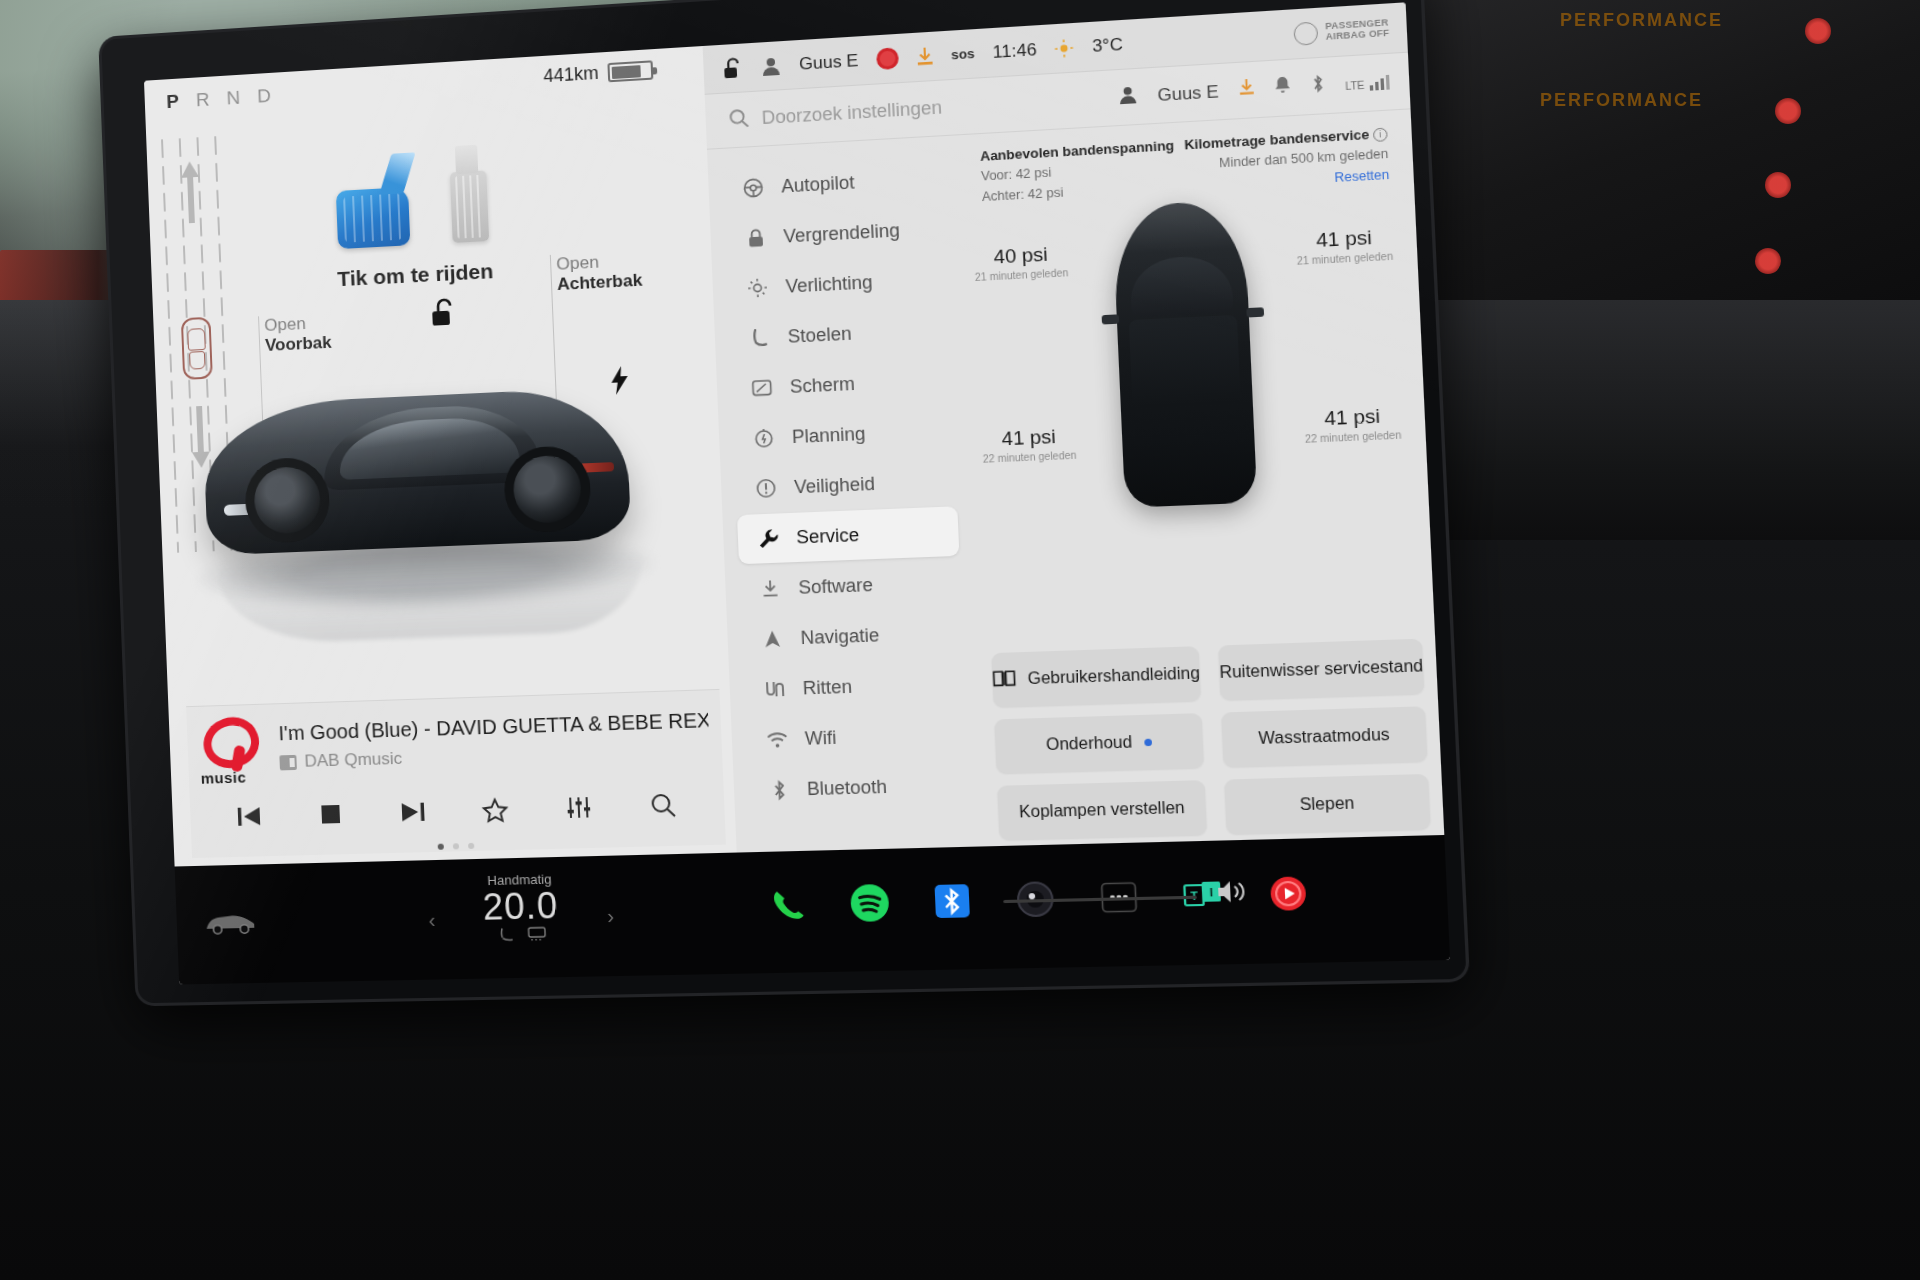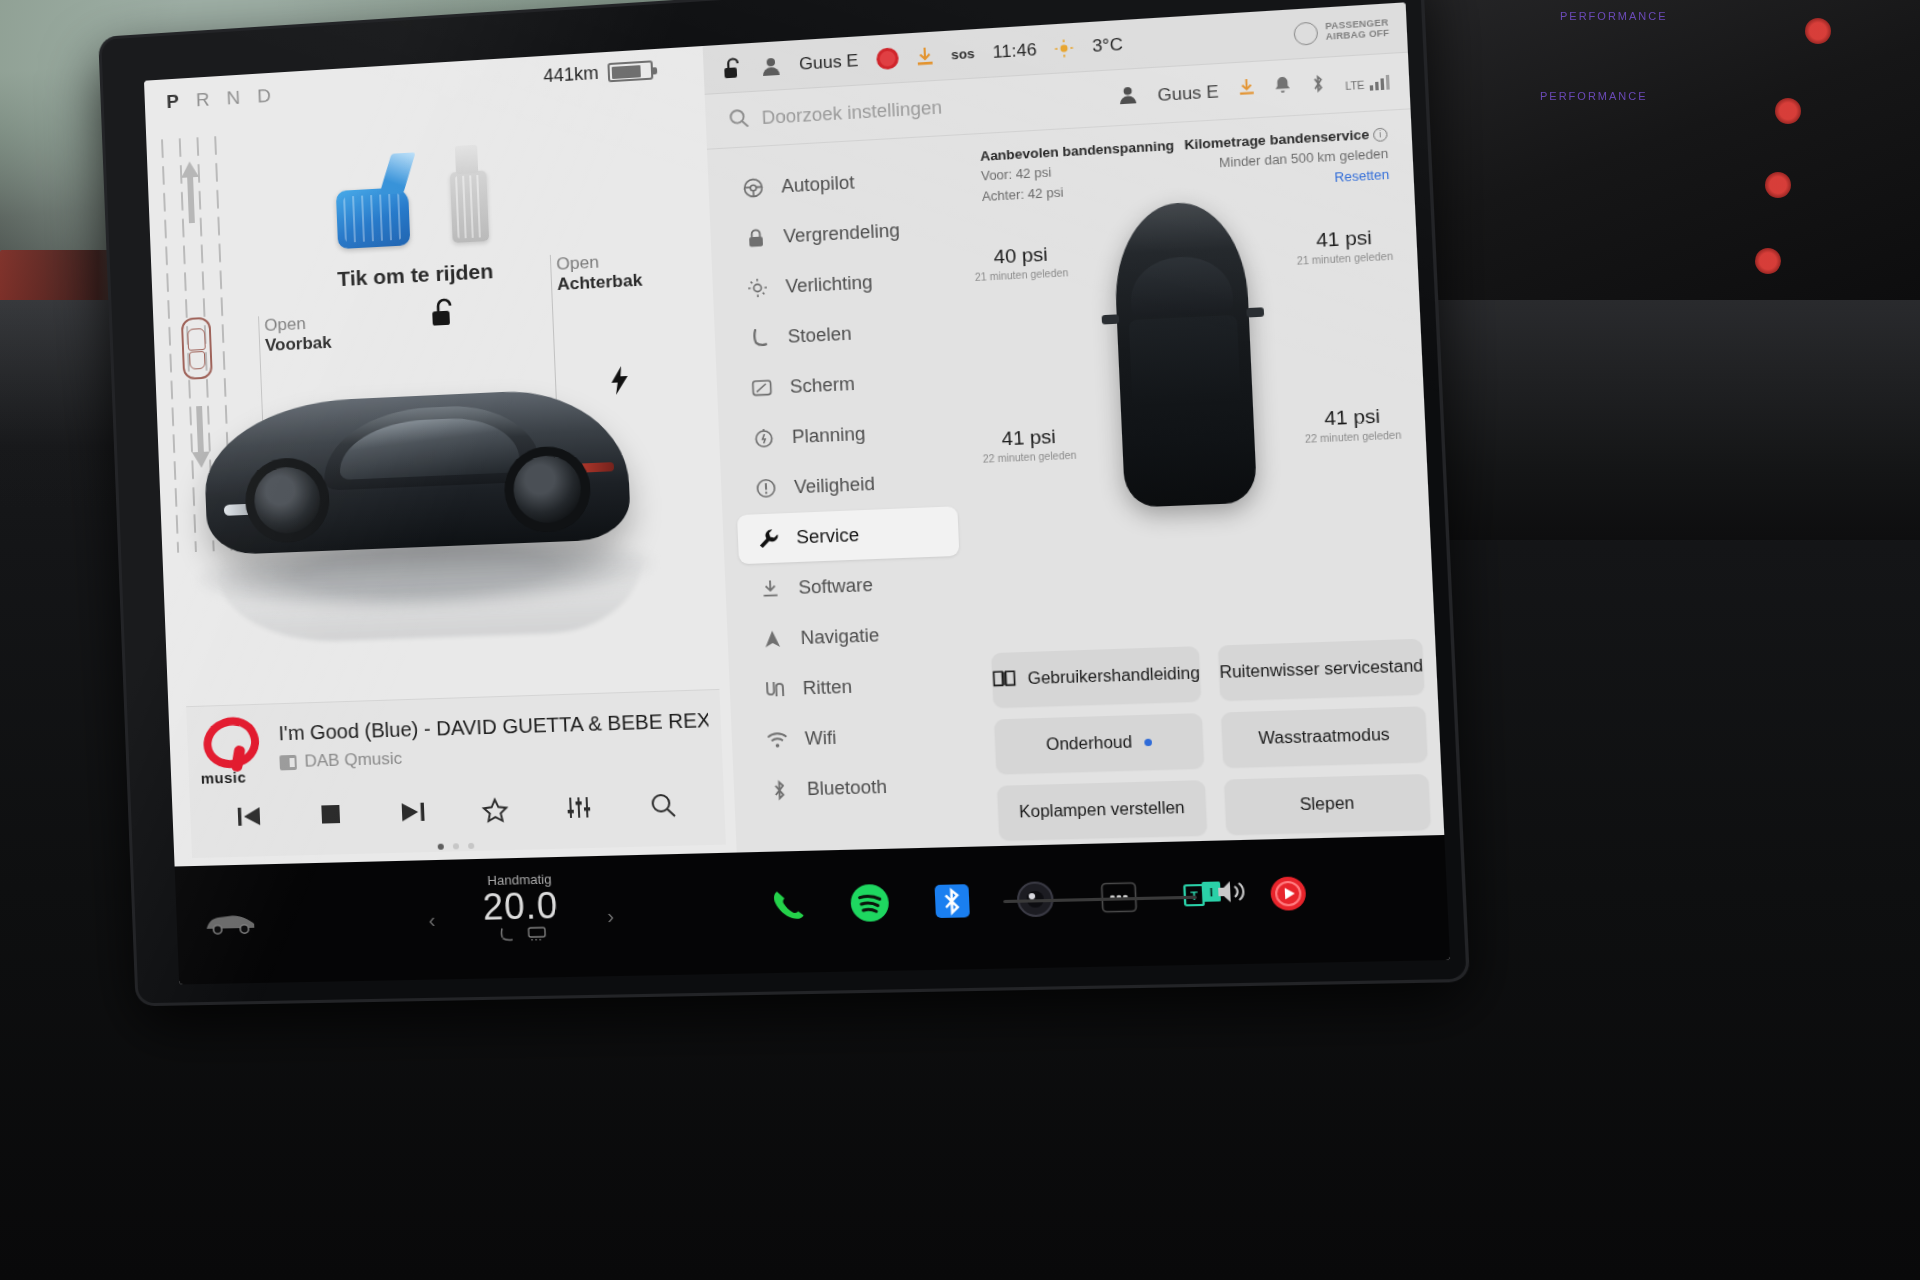--- a/index.html
+++ b/index.html
@@ -12,21 +12,21 @@
         radial-gradient(circle at 12% 4%, #9fb0a6 0 3%, transparent 22%),
         radial-gradient(circle at 30% 3%, #8ba092 0 4%, transparent 20%),
         radial-gradient(circle at 52% 5%, #b9c5bb 0 3%, transparent 18%),
         radial-gradient(circle at 74% 4%, #6d7b70 0 5%, transparent 22%),
         linear-gradient(175deg, #7e8e80 0 5%, #5b6a5e 9%, #2b2e2c 15%, #121314 22%, #0b0b0c 40%, #0a0a0b 100%);
   }
   #bg-right-panel { position:absolute; left:1180px; top:0; width:740px; height:300px;
       background:linear-gradient(160deg,#2a2a2c 0%, #161617 55%, #0d0d0e 100%); }
   .bg-red-dot { position:absolute; width:26px; height:26px; border-radius:50%;
       background:radial-gradient(circle,#e8413c 0 45%, #8d1f1c 80%, transparent); opacity:.92; }
-  .bg-label { position:absolute; color:#8b5cf6; font-size:11px; letter-spacing:2px; font-weight:normal; opacity:.7;}
+  .bg-label { position:absolute; color:#a16207; font-size:18px; letter-spacing:2px; font-weight:bold; opacity:.7;}
   #bg-dash-strip { position:absolute; left:0; top:250px; width:140px; height:60px;
       background:linear-gradient(90deg,#8c2a22,#3a1210 70%, transparent); opacity:.8; border-radius:2px;}
   #bg-dash-body { position:absolute; left:0; top:300px; width:1920px; height:980px;
       background:linear-gradient(180deg,#1b1c1e 0%, #141517 25%, #0e0f10 60%, #09090a 100%); }
   #bg-dash-sheen { position:absolute; left:0; top:300px; width:1180px; height:210px;
       background:linear-gradient(180deg, rgba(120,124,130,.30), rgba(40,42,46,.05) 70%, transparent); }
   #bg-right-vent { position:absolute; left:1360px; top:300px; width:560px; height:240px;
       background:linear-gradient(180deg,#2b2c2f, #141516 70%, #0d0d0e); opacity:.9;}
 
   

